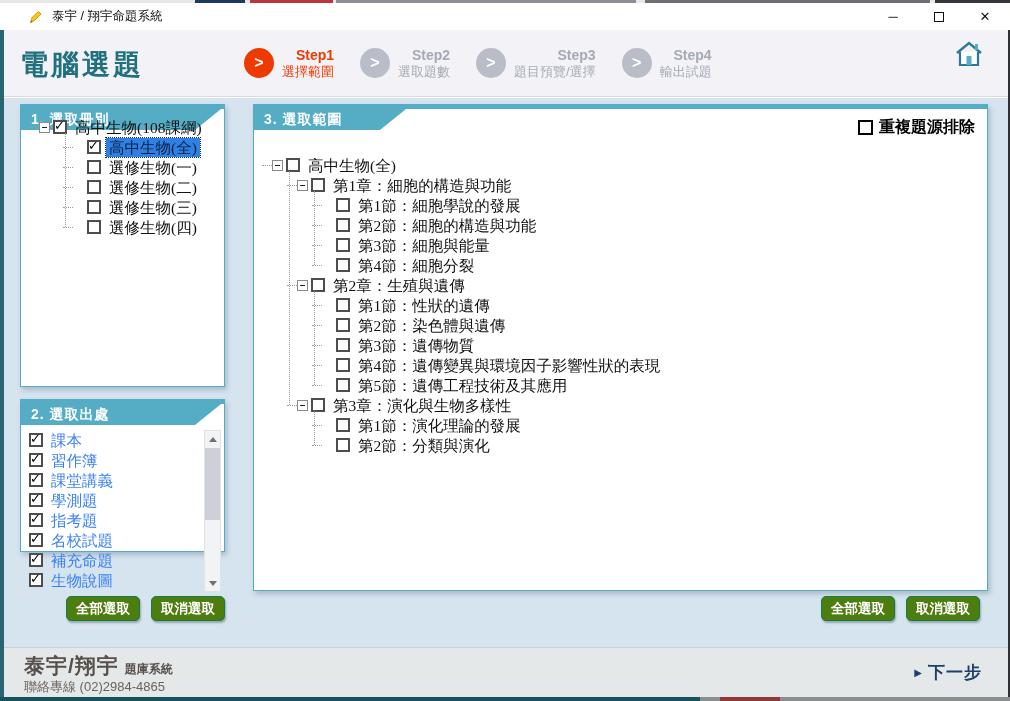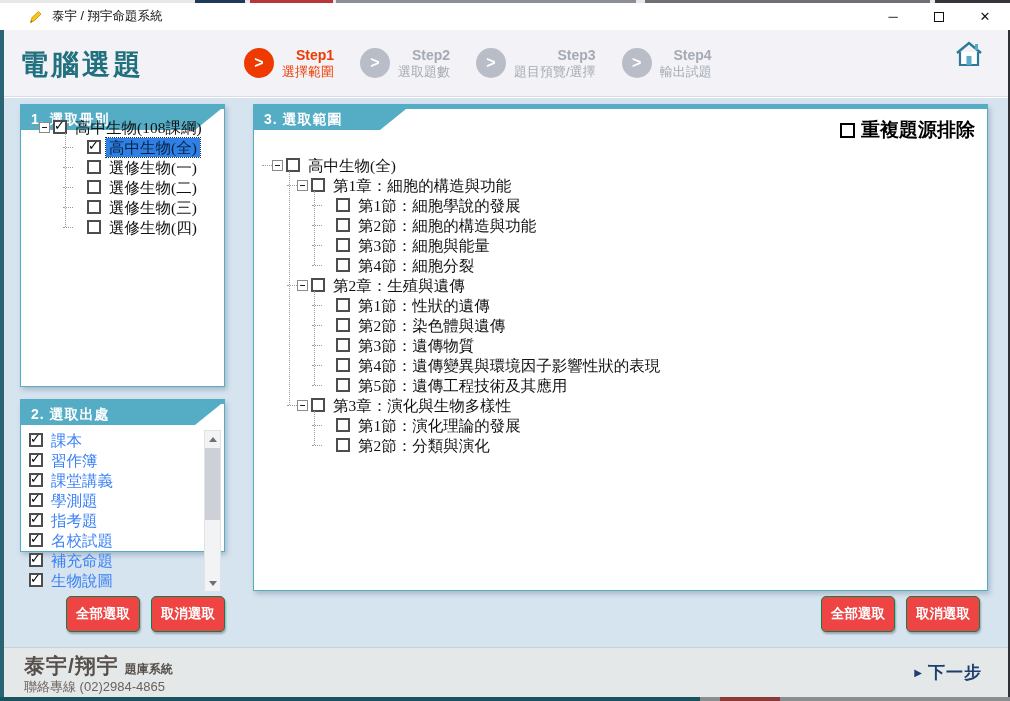--- a/index.html
+++ b/index.html
@@ -94,28 +94,28 @@
   .sb-up{top:0;}
   .sb-down{bottom:0;}
   .tri-up{width:0;height:0;border-left:4px solid transparent;border-right:4px solid transparent;
           border-bottom:5px solid #6E7277;}
   .tri-down{width:0;height:0;border-left:4px solid transparent;border-right:4px solid transparent;
             border-top:5px solid #6E7277;}
   .sb-thumb{position:absolute;left:0;top:17px;width:15px;height:72px;background:#CDD0D6;}
 
   
   .dedupe{position:absolute;top:8px;right:12px;display:flex;align-items:center;gap:6px;
-          font-family:"Liberation Serif","DejaVu Serif",serif;font-size:19px;font-weight:bold;color:#000;}
+          font-family:"Liberation Serif","DejaVu Serif",serif;font-size:16px;font-weight:bold;color:#000;}
   .dedupe-cb{width:15px;height:15px;border:2px solid #000;background:#fff;flex:none;}
 
   
   .btnrow{position:absolute;height:26px;display:flex;justify-content:flex-end;gap:11px;}
   #btnrow-left{left:16px;top:498px;width:205px;}
   #btnrow-right{left:241px;top:498px;width:735px;}
-  .green-btn{height:36px;padding:0 9px;background:#ef4444;border:1px solid #0E7F49;border-radius:5px;
+  .green-btn{height:25px;padding:0 9px;background:#4d7c0f;border:1px solid #0E7F49;border-radius:5px;
              color:#fff;font-size:13.5px;font-weight:bold;display:flex;align-items:center;
              box-shadow:1px 2px 2px rgba(0,0,0,.28);cursor:default;}
 
   
   .footer{position:absolute;left:4px;right:2px;bottom:4px;height:50px;background:#E5E8E8;
           border-top:1px solid #CBD0D0;}
   .brand{position:absolute;left:20px;top:6px;color:#57504B;line-height:1.1;}
   .brand-main{font-size:21px;font-weight:bold;letter-spacing:1px;}
   .brand-suffix{font-size:12px;font-weight:bold;margin-left:6px;}
   .contact{font-size:13px;color:#6A625C;margin-top:3px;}

